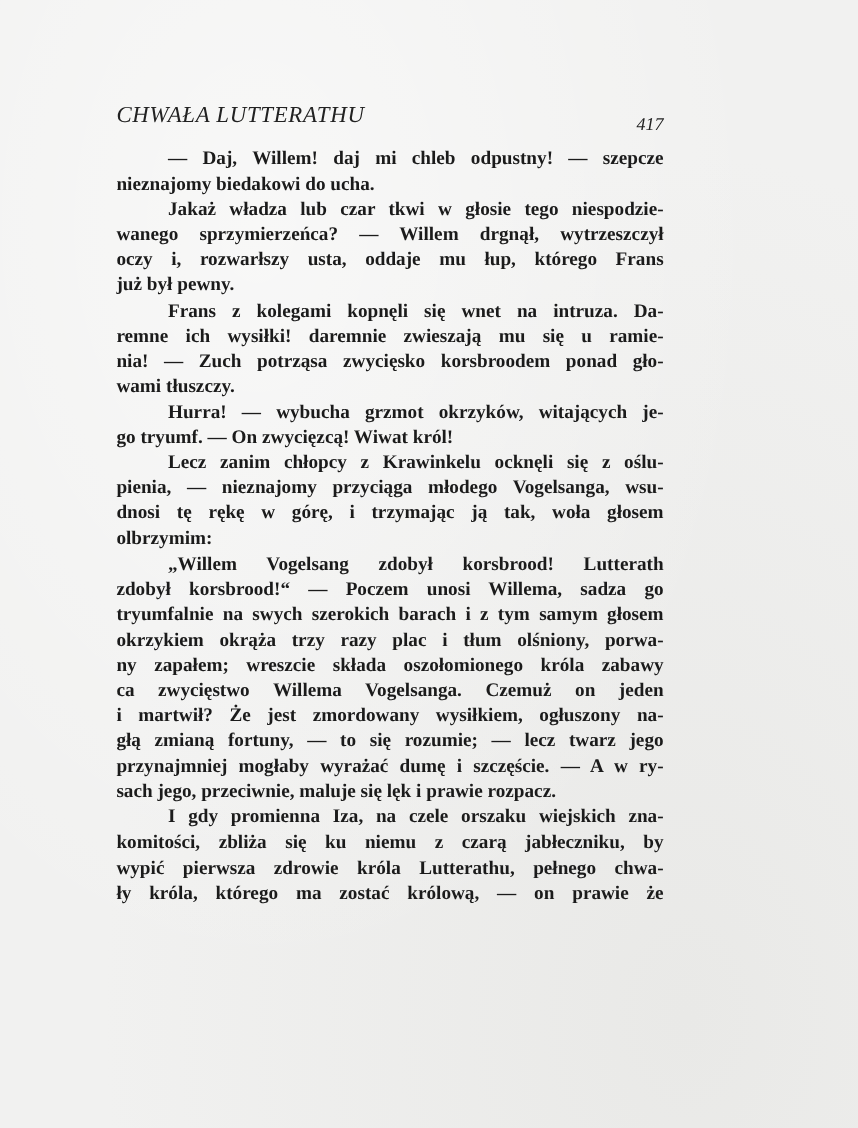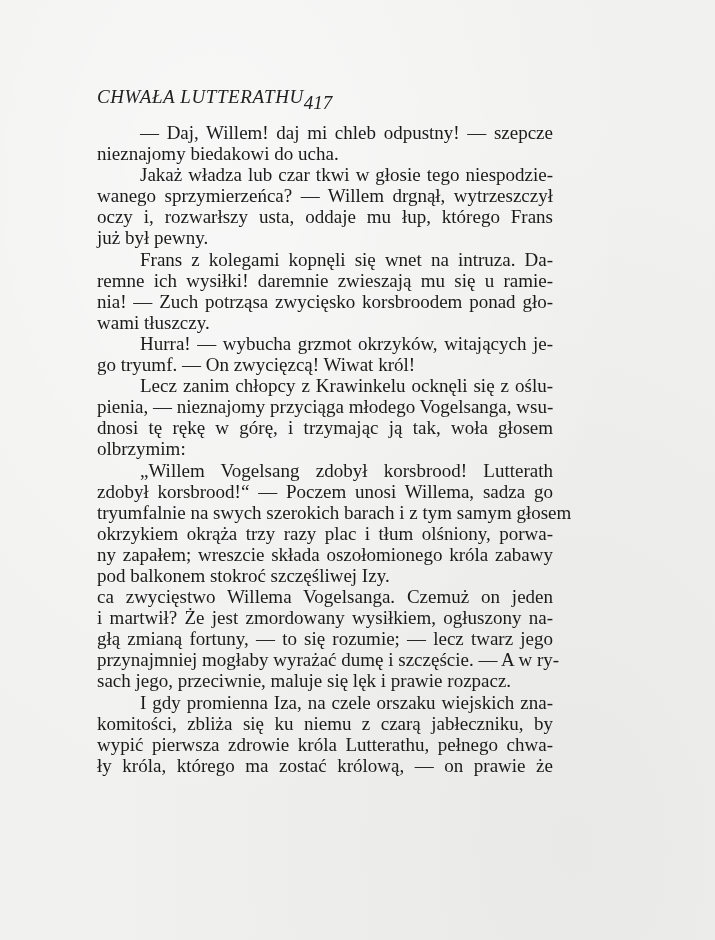--- a/index.html
+++ b/index.html
@@ -19,41 +19,43 @@
     color: #1b1b1b;
   }
   .page {
     position: absolute;
     left: 97px;
     top: 86px;
     width: 456px;
   }
   .running-head {
     display: flex;
+    justify-content: space-between;
     align-items: baseline;
     height: 26px;
     margin-bottom: 10px;
   }
   .running-title {
     font-style: italic;
     font-size: 19px;
     letter-spacing: 0.6px;
     color: #222;
   }
   .page-number {
     font-style: italic;
-    font-size: 19px;
+    font-size: 15px;
     color: #222;
     position: relative;
     top: 6px;
   }
   .body-text {
-    font-size: 19px;
+    font-size: 16px;
     line-height: 21.1px;
     text-align: justify;
+    font-weight: bold;
   }
   .line {
     display: block;
     text-align: justify;
     text-align-last: justify;
     white-space: nowrap;
     height: 21.1px;
     overflow: visible;
   }
   .line.last {
@@ -104,21 +106,20 @@
       <span class="line">dnosi tę rękę w górę, i trzymając ją tak, woła głosem</span>
       <span class="line last">olbrzymim:</span>
     </div>
 
     <div class="para-block">
       <span class="line indent">„Willem Vogelsang zdobył korsbrood! Lutterath</span>
       <span class="line">zdobył korsbrood!“ — Poczem unosi Willema, sadza go</span>
       <span class="line">tryumfalnie na swych szerokich barach i z tym samym głosem</span>
       <span class="line">okrzykiem okrąża trzy razy plac i tłum olśniony, porwa-</span>
       <span class="line">ny zapałem; wreszcie składa oszołomionego króla zabawy</span>
-      <span class="line last">pod balkonem stokroć szczęśliwej Izy.</span>
     </div>
 
     <div class="para-block">
       <span class="line">ca zwycięstwo Willema Vogelsanga. Czemuż on jeden</span>
       <span class="line">i martwił? Że jest zmordowany wysiłkiem, ogłuszony na-</span>
       <span class="line">głą zmianą fortuny, — to się rozumie; — lecz twarz jego</span>
       <span class="line">przynajmniej mogłaby wyrażać dumę i szczęście. — A w ry-</span>
       <span class="line last">sach jego, przeciwnie, maluje się lęk i prawie rozpacz.</span>
     </div>
 

